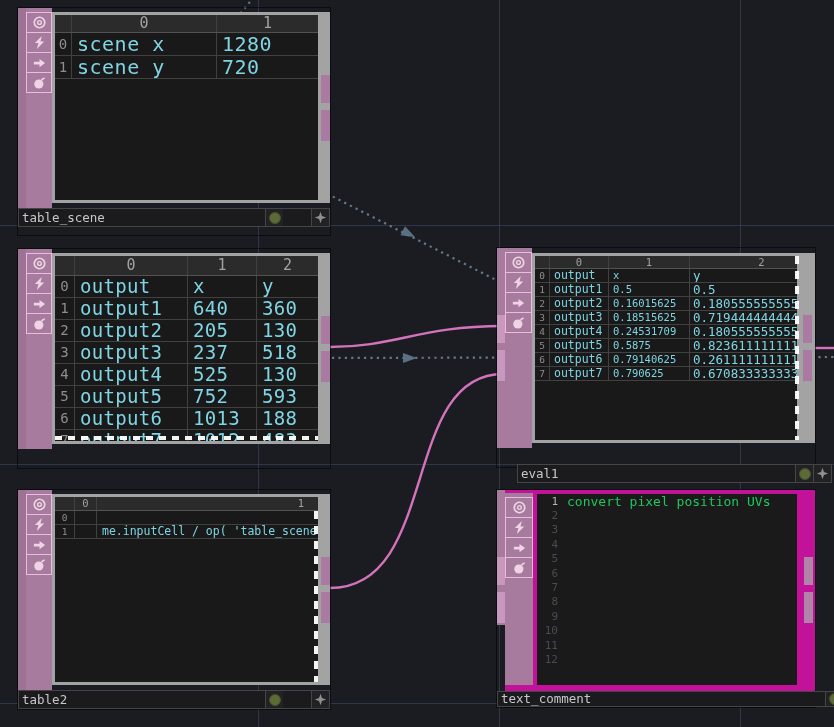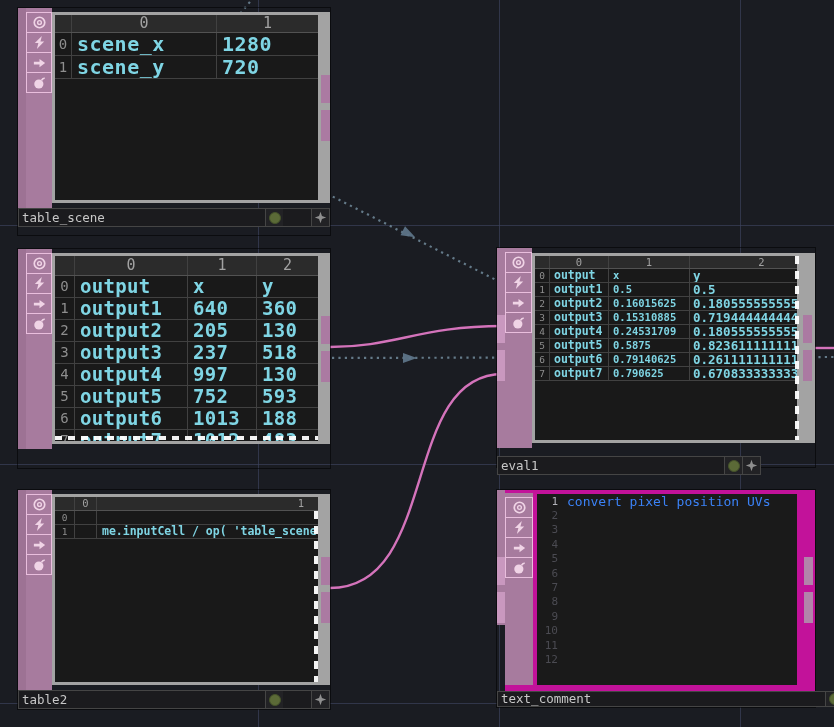--- a/index.html
+++ b/index.html
@@ -36,21 +36,21 @@
   .gdot{width:10px;height:10px;border-radius:50%;background:#5b6a37;border:1px solid #45522a;}
 
   
   .tbl{position:absolute;inset:0;overflow:hidden;background:#191919;}
   .trow{display:flex;border-bottom:1px solid #414141;box-sizing:border-box;}
   .thead{background:#2b2b2b;border-bottom:1px solid #525252;}
   .tcell{box-sizing:border-box;border-right:1px solid #414141;overflow:hidden;
     white-space:nowrap;color:#7fd5e4;}
   .tcell.idx{color:#8e8e8e;text-align:center;}
   .tcell.h{color:#a2a2a2;text-align:center;}
-  .tcell.d{padding-left:5px;font-weight:bold;}
+  .tcell.d{padding-left:5px;}
   .tcell:last-child{border-right:none;}
 
   
   .tbl-ts .thead{height:18px;} .tbl-ts .trow{height:23px;} .tbl-ts .thead.trow{height:18px;}
   .tbl-ts .tcell{line-height:22px;}
   .tbl-ts .thead .tcell{line-height:17px;font-size:15px;}
   .tbl-ts .idx{width:17px;font-size:14px;}
   .tbl-ts .c0{width:145px;} .tbl-ts .c1{flex:1;}
   .tbl-ts .d{font-size:20px;letter-spacing:.5px;}
 
@@ -100,38 +100,38 @@
   .n-left .namebar{top:200px;gap:28px;}
   .n-left .tab.t1{top:67px;} .n-left .tab.t2{top:102px;}
 
   
   .n-ev .lstrip{background:#a77b9e;}
   .n-ev .flags{left:8px;width:27px;}
   .n-ev .frame{left:35px;top:5px;width:268px;height:190px;}
   .n-ev .rstrip{position:absolute;left:303px;top:5px;width:15px;height:190px;background:#a3a3a3;}
   .n-ev .tabR{left:306px;}
   .n-ev .tab.t1,.n-ev .tabL.t1{top:67px;} .n-ev .tab.t2,.n-ev .tabL.t2{top:102px;}
-  .n-ev .namebar{top:208px;width:264px;}
+  .n-ev .namebar{top:216px;width:315px;margin-left:20px;}
 
   
   .n-tc .shell{position:absolute;left:8px;top:0;right:0;height:201px;background:#c2129a;}
   .n-tc .lstrip{height:135px;bottom:auto;background:#a77b9e;}
   .n-tc .flags{left:8px;width:28px;top:3px;height:192px;bottom:auto;}
   .n-tc .textarea{position:absolute;left:40px;top:4px;width:260px;height:191px;background:#1a1a1a;overflow:hidden;}
   .n-tc .tabR{left:307px;background:#b283aa;}
   .n-tc .tabL{background:#c998bf;}
   .n-tc .tab.t1{top:67px;} .n-tc .tab.t2{top:102px;}
   .n-tc .namebar{top:201px;height:16px;width:365px;}
   .n-tc .nname{line-height:14px;}
 
   
   .cline{height:14.4px;display:flex;align-items:center;}
   .ln{width:21px;text-align:right;font-size:11px;color:#4b4b52;flex:none;}
   .ln-active{color:#b2b2b8;}
-  .ct{margin-left:9px;font-size:13px;color:#3b82f6;white-space:nowrap;}
+  .ct{margin-left:9px;font-size:13px;color:#22c55e;white-space:nowrap;}
 </style>
 </head>
 <body>
 
 <svg class="connlayer" width="834" height="727" viewBox="0 0 834 727">
   <line class="grid" x1="258.5" y1="0" x2="258.5" y2="727"></line>
   <line class="grid" x1="499.5" y1="0" x2="499.5" y2="727"></line>
   <line class="grid" x1="740.5" y1="0" x2="740.5" y2="727"></line>
   <line class="grid" x1="0" y1="225.5" x2="834" y2="225.5"></line>
   <line class="grid" x1="0" y1="464.5" x2="834" y2="464.5"></line>
@@ -266,21 +266,21 @@
         </div>
         <div class="trow">
           <div class="tcell idx">3</div>
           <div class="tcell d c0">output3</div>
           <div class="tcell d c1">237</div>
           <div class="tcell d c2">518</div>
         </div>
         <div class="trow">
           <div class="tcell idx">4</div>
           <div class="tcell d c0">output4</div>
-          <div class="tcell d c1">997</div>
+          <div class="tcell d c1">525</div>
           <div class="tcell d c2">130</div>
         </div>
         <div class="trow">
           <div class="tcell idx">5</div>
           <div class="tcell d c0">output5</div>
           <div class="tcell d c1">752</div>
           <div class="tcell d c2">593</div>
         </div>
         <div class="trow">
           <div class="tcell idx">6</div>
@@ -353,21 +353,21 @@
         </div>
         <div class="trow">
           <div class="tcell idx">2</div>
           <div class="tcell d c0">output2</div>
           <div class="tcell d c1">0.16015625</div>
           <div class="tcell d c2">0.1805555555555</div>
         </div>
         <div class="trow">
           <div class="tcell idx">3</div>
           <div class="tcell d c0">output3</div>
-          <div class="tcell d c1">0.15310885</div>
+          <div class="tcell d c1">0.18515625</div>
           <div class="tcell d c2">0.7194444444444</div>
         </div>
         <div class="trow">
           <div class="tcell idx">4</div>
           <div class="tcell d c0">output4</div>
           <div class="tcell d c1">0.24531709</div>
           <div class="tcell d c2">0.1805555555555</div>
         </div>
         <div class="trow">
           <div class="tcell idx">5</div>

